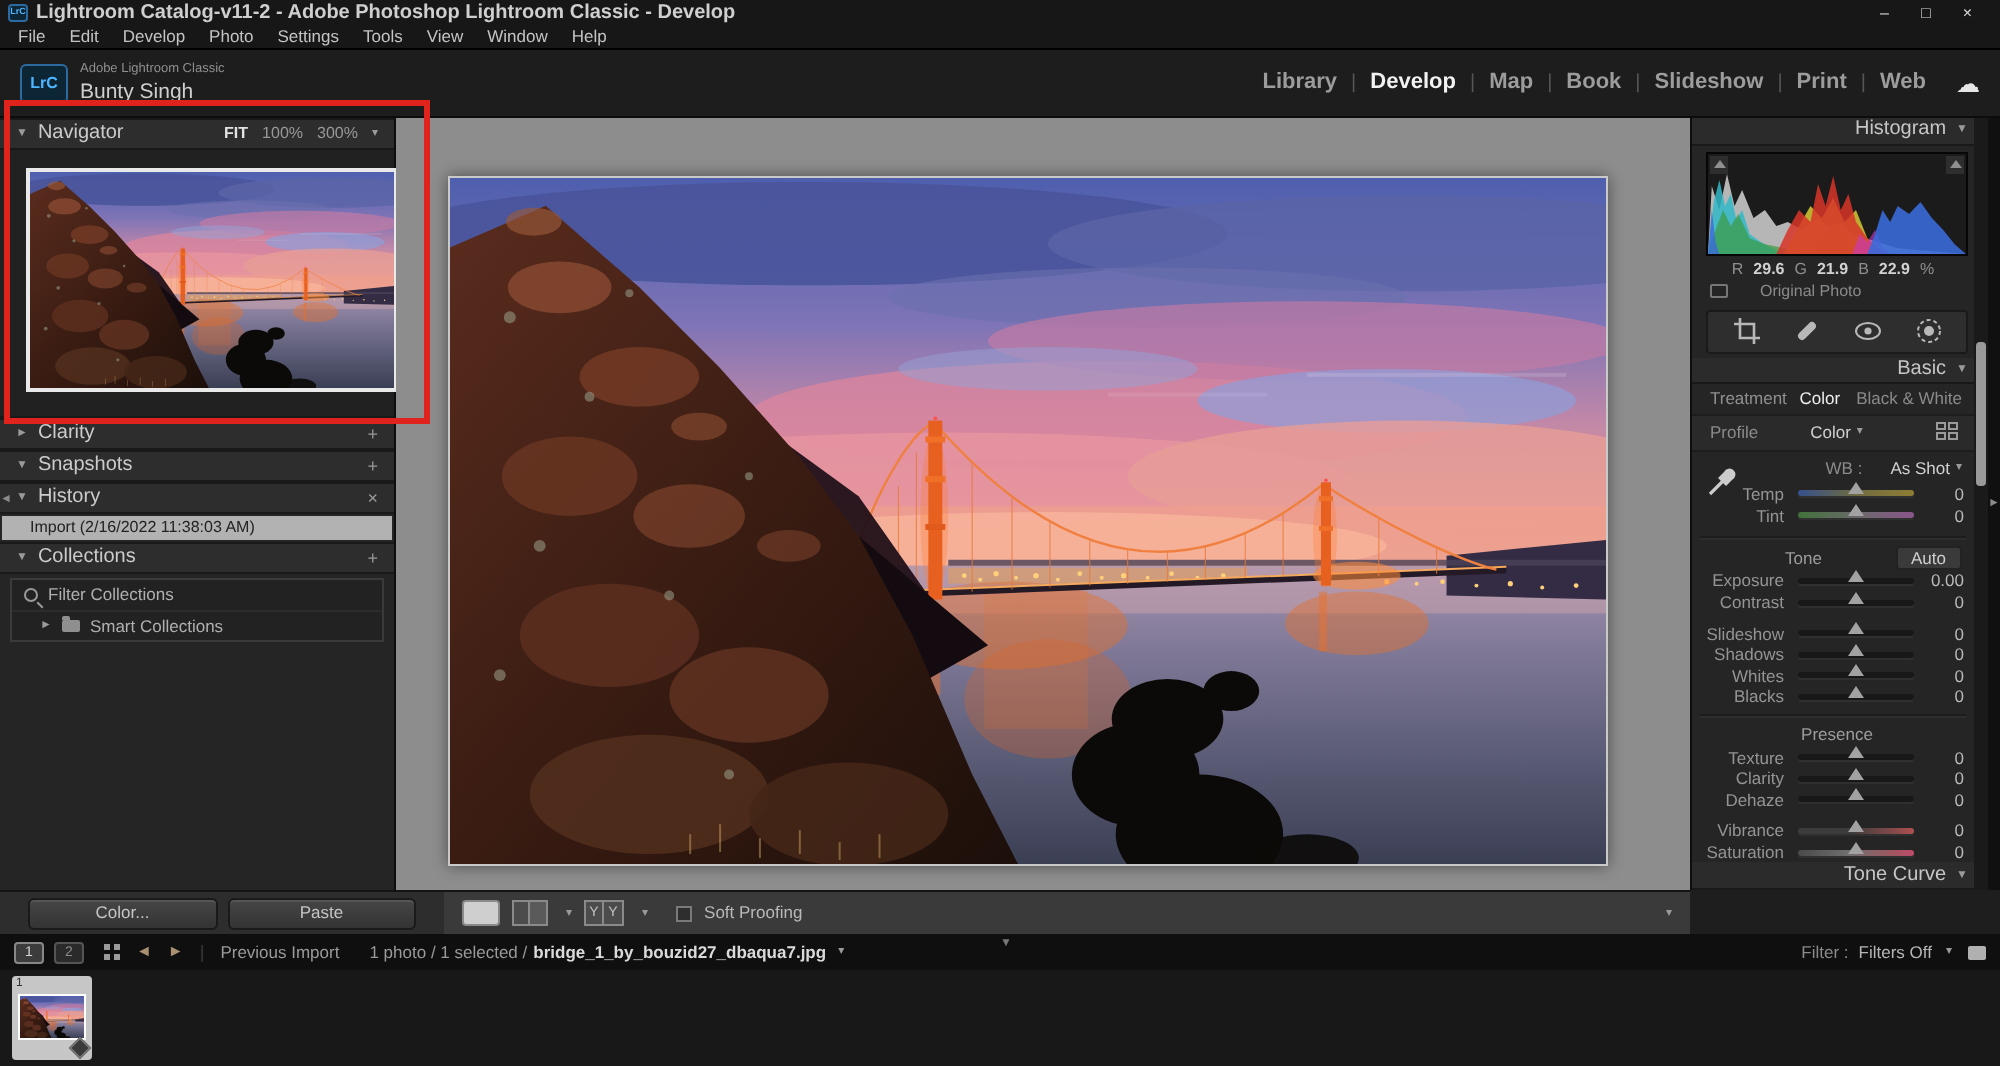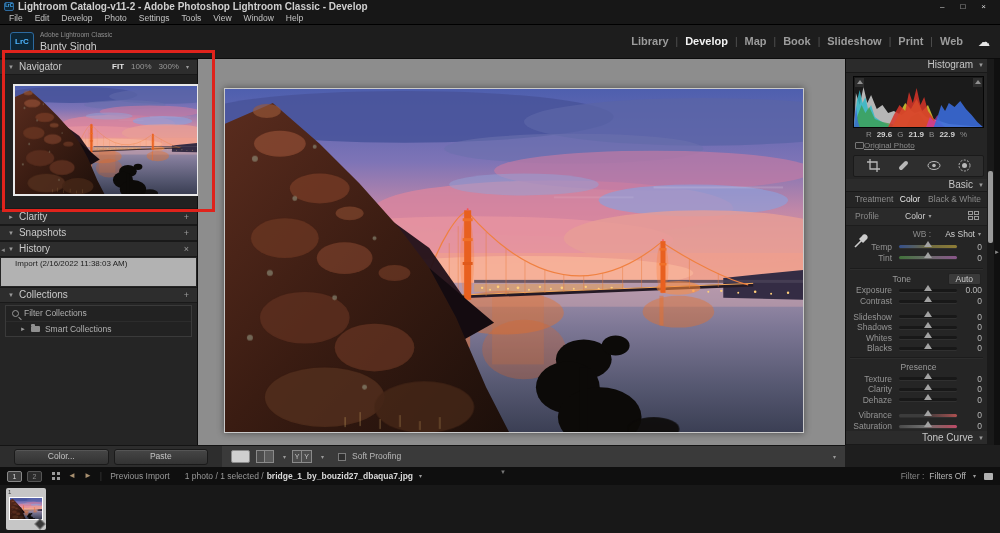--- a/index.html
+++ b/index.html
@@ -35,42 +35,42 @@
   
   .lp-head{height:16px;display:flex;align-items:center;gap:5px;padding:0 8px;background:#2d2d2d;border-bottom:1px solid #191919;border-top:1px solid #191919;}
   .tri{font-size:6px;color:#9a9a9a;}
   .lp-title{font-size:10px;color:#cbcbcb;}
   .lp-action{margin-left:auto;font-size:9px;color:#9a9a9a;}
   .navzoom{margin-left:auto;display:flex;gap:7px;font-size:8px;color:#989898;align-items:center;}
   .navzoom .fit{color:#e2e2e2;font-weight:bold;}
   .navpreview{background:#212121;padding:9px 13px;border-bottom:1px solid #191919;height:134px;}
   .navimg{width:186px;height:112px;border:2px solid #e9e9e9;background:#000;}
   .navimg svg{display:block;width:100%;height:100%;}
-  .history-item{margin:1px 1px;background:#b2b2b2;color:#222;font-size:8px;padding:2px 0 18px 14px;}
+  .history-item{margin:1px 1px;background:#b2b2b2;color:#222;font-size:8px;padding:2px 0 2px 14px;}
   .collbox{margin:2px 5px;border:1px solid #3a3a3a;background:#222;}
   .collrow{display:flex;align-items:center;gap:5px;padding:3px 6px;font-size:8.5px;color:#b0b0b0;}
   .collrow.sub{padding-left:14px;border-top:1px solid #2c2c2c;}
   .mag{width:7px;height:7px;border:1px solid #999;border-radius:50%;position:relative;}
   .mag:after{content:"";position:absolute;width:4px;height:1px;background:#999;transform:rotate(45deg);left:5px;top:7px;}
   .folder{width:9px;height:6px;background:#8f8f8f;border-radius:1px;position:relative;}
   .folder:before{content:"";position:absolute;top:-2px;left:0;width:4px;height:2px;background:#8f8f8f;border-radius:1px 1px 0 0;}
 
   
   .photo-frame{position:absolute;left:26px;top:29px;width:580px;height:345px;border:1px solid #c9c9c9;box-shadow:0 0 7px rgba(0,0,0,.45);}
   .photo-frame svg{display:block;width:100%;height:100%;}
 
   
   .rp-head{display:flex;align-items:center;justify-content:flex-end;gap:5px;padding:0 3px 0 8px;height:14px;font-size:10px;color:#c6c6c6;background:#2b2b2b;border-bottom:1px solid #191919;}
   .histbox{margin:3px 3px 0 7px;height:54px;background:#1b1b1b;border:1px solid #060606;position:relative;}
   .histbox svg{display:block;width:100%;height:100%;}
   .clip{position:absolute;top:1px;width:9px;height:9px;background:#2e2e2e;display:flex;align-items:center;justify-content:center;}
   .clip i{display:block;width:0;height:0;border-left:3px solid transparent;border-right:3px solid transparent;border-bottom:4px solid #8f8f8f;}
   .rgbrow{display:flex;justify-content:center;gap:5px;font-size:8px;color:#8f8f8f;padding:3px 0 1px;}
   .rgbrow b{color:#d2d2d2;font-weight:bold;}
-  .origrow{display:flex;align-items:center;gap:0;font-size:8px;color:#8a8a8a;padding:2px 0 2px 9px;text-decoration:underline;}
+  .origrow{display:flex;align-items:center;gap:16px;font-size:8px;color:#8a8a8a;padding:2px 0 2px 9px;}
   .origicon{width:9px;height:7px;border:1px solid #777;border-radius:1px;}
   .toolstrip{margin:3px 3px 2px 7px;height:23px;background:#2e2e2e;border:1px solid #1a1a1a;border-radius:2px;display:flex;align-items:center;justify-content:center;gap:17px;}
   .tsicon{color:#b8b8b8;}
   .treatrow{display:flex;align-items:center;font-size:8.5px;padding:3px 6px 3px 9px;color:#8f8f8f;}
   .treatrow .on{color:#ededed;margin-left:auto;}
   .treatrow .off{color:#8a8a8a;margin-left:8px;}
   .profrow{display:flex;align-items:center;font-size:8.5px;padding:3px 6px 4px 9px;color:#8a8a8a;background:#2a2a2a;border-top:1px solid #1d1d1d;border-bottom:1px solid #1d1d1d;}
   .profrow .val{color:#d0d0d0;margin-left:26px;}
   .gridicon{margin-left:auto;width:13px;height:10px;display:grid;grid-template-columns:5px 5px;grid-template-rows:4px 4px;gap:1px;}
   .gridicon i{border:1px solid #9a9a9a;}

